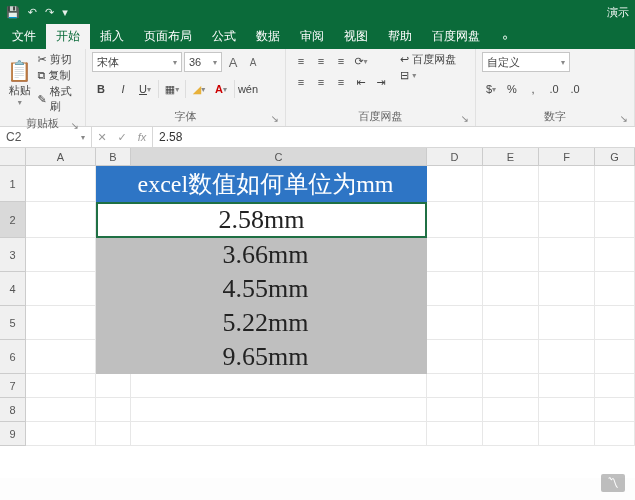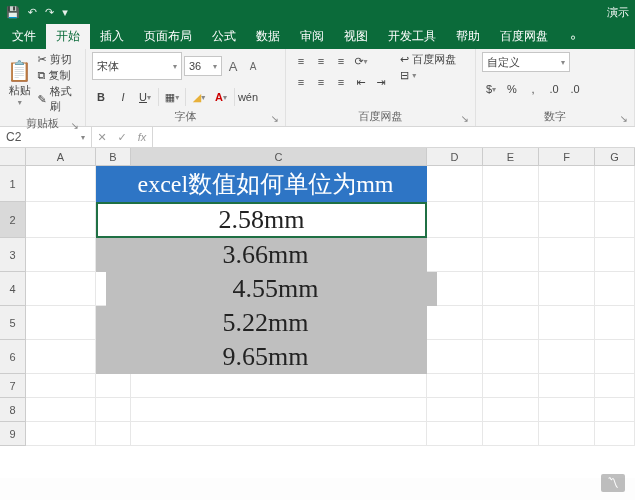--- a/index.html
+++ b/index.html
@@ -14,21 +14,21 @@
   .tell-me { display: flex; align-items: center; gap: 4px; padding: 2px 10px 0; color: #d8ecdf; }
   .ribbon { background: #f3f3f3; border-bottom: 1px solid #d7d7d7; height: 78px; display: flex; font-size: 11px; color: #444; }
   .group { border-right: 1px solid #e1e1e1; padding: 3px 6px 2px; display: flex; flex-direction: column; }
   .group-body { flex: 1; display: flex; gap: 4px; }
   .group-label { text-align: center; font-size: 11px; color: #666; padding-top: 2px; position: relative; }
   .group-label .launcher { position: absolute; right: 0; bottom: 0; font-size: 10px; color: #888; }
   .clip-col1 { display: flex; flex-direction: column; align-items: center; justify-content: center; width: 30px; }
   .clip-col2 { display: flex; flex-direction: column; gap: 1px; font-size: 11px; }
   .clip-row { display: flex; align-items: center; gap: 3px; }
   .font-top { display: flex; align-items: center; gap: 2px; }
-  .font-name { width: 90px; height: 28px; border: 1px solid #c6c6c6; background: #fff; padding: 1px 4px; display: flex; align-items: center; justify-content: space-between; }
+  .font-name { width: 90px; height: 20px; border: 1px solid #c6c6c6; background: #fff; padding: 1px 4px; display: flex; align-items: center; justify-content: space-between; }
   .font-size { width: 38px; height: 20px; border: 1px solid #c6c6c6; background: #fff; padding: 1px 4px; display: flex; align-items: center; justify-content: space-between; }
   .btn-sq { width: 18px; height: 18px; display: inline-flex; align-items: center; justify-content: center; color: #444; }
   .font-bot { display: flex; align-items: center; gap: 4px; margin-top: 4px; }
   .sep { width: 1px; height: 18px; background: #ddd; }
   .align-rows { display: flex; flex-direction: column; gap: 3px; }
   .align-row { display: flex; gap: 2px; align-items: center; }
   .align-col2 { display: flex; flex-direction: column; gap: 2px; margin-left: 6px; font-size: 11px; }
   .align-item { display: flex; align-items: center; gap: 3px; }
   .numfmt { width: 88px; height: 20px; border: 1px solid #c6c6c6; background: #fff; display: flex; align-items: center; justify-content: space-between; padding: 0 4px; }
   .num-row { display: flex; gap: 3px; margin-top: 4px; }
@@ -71,21 +71,20 @@
 
 <div class="tabs">
     <div class="tab">文件</div>
     <div class="tab active">开始</div>
     <div class="tab">插入</div>
     <div class="tab">页面布局</div>
     <div class="tab">公式</div>
     <div class="tab">数据</div>
     <div class="tab">审阅</div>
     <div class="tab">视图</div>
-    <div class="tab">开发工具</div>
     <div class="tab">帮助</div>
     <div class="tab">百度网盘</div>
     <div class="tell-me">
       <span>⚬</span>
     </div>
   </div>
 
 <div class="ribbon">
   <div class="group" style="width:86px">
     <div class="group-body">
@@ -204,20 +203,21 @@
 <div class="formula-bar">
   <div class="name-box">
       <span>C2</span>
       <span class="caret">▾</span>
     </div>
   <div class="fb-btns">
     <span class="fb-btn">✕</span>
     <span class="fb-btn">✓</span>
     <span class="fb-btn"><i>fx</i></span>
   </div>
+  <div class="fb-input">2.58</div>
 </div>
 
 <div class="grid-area">
   <div class="corner"></div>
   <div class="col-headers">
       <div class="ch" style="width: 70px;">A</div>
       <div class="ch" style="width: 35px;">B</div>
       <div class="ch sel" style="width: 296px;">C</div>
       <div class="ch" style="width: 56px;">D</div>
       <div class="ch" style="width: 56px;">E</div>
@@ -295,21 +295,21 @@
       <div class="cell" style="left: 0px; top: 256px; width: 70px; height: 24px;"></div>
       <div class="cell" style="left: 70px; top: 256px; width: 35px; height: 24px;"></div>
       <div class="cell" style="left: 105px; top: 256px; width: 296px; height: 24px;"></div>
       <div class="cell" style="left: 401px; top: 256px; width: 56px; height: 24px;"></div>
       <div class="cell" style="left: 457px; top: 256px; width: 56px; height: 24px;"></div>
       <div class="cell" style="left: 513px; top: 256px; width: 56px; height: 24px;"></div>
       <div class="cell" style="left: 569px; top: 256px; width: 40px; height: 24px;"></div>
       <div class="big-c header-row" style="left: 70px; top: 0px; width: 331px; height: 36px;">excel数值如何单位为mm</div>
       <div class="big-c data-row" style="left: 70px; top: 36px; width: 331px; height: 36px;">2.58mm</div>
       <div class="big-c data-row" style="left: 70px; top: 72px; width: 331px; height: 34px;">3.66mm</div>
-      <div class="big-c data-row" style="left: 80px; top: 106px; width: 331px; height: 34px;">4.55mm</div>
+      <div class="big-c data-row" style="left: 70px; top: 106px; width: 331px; height: 34px;">4.55mm</div>
       <div class="big-c data-row" style="left: 70px; top: 140px; width: 331px; height: 34px;">5.22mm</div>
       <div class="big-c data-row" style="left: 70px; top: 174px; width: 331px; height: 34px;">9.65mm</div>
       <div class="white-cell" style="left: 70px; top: 36px; width: 331px; height: 36px;">2.58mm</div>
     </div>
 </div>
 
 <div class="watermark">
   <span>〽</span>
 </div>
 

